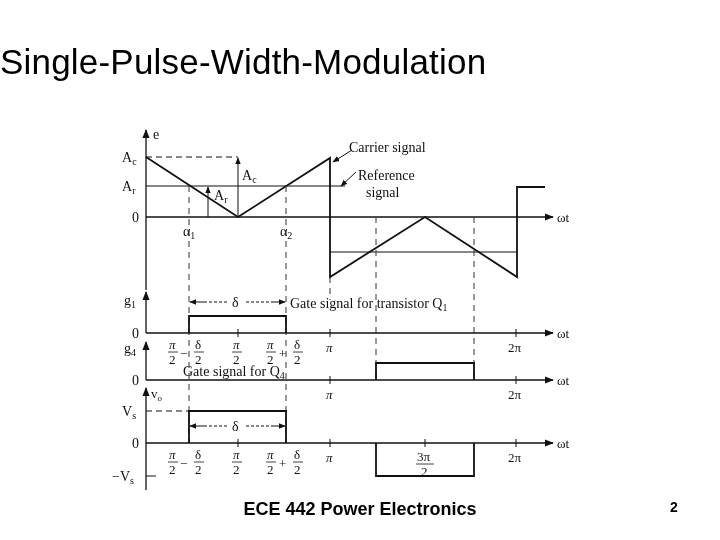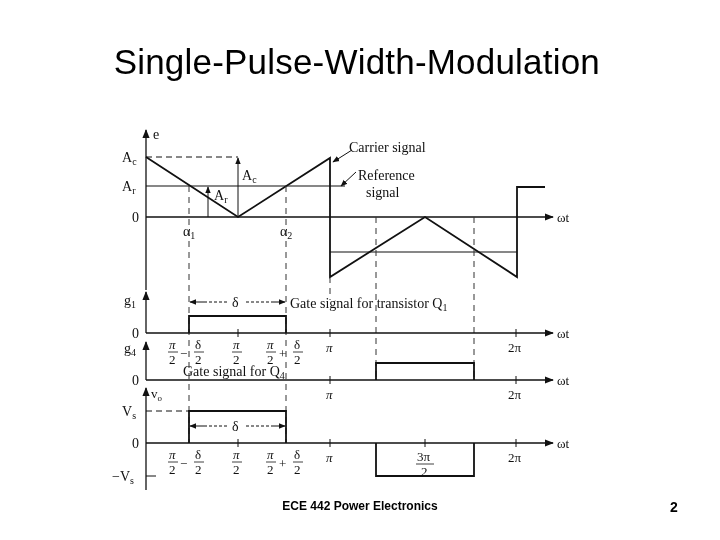--- a/index.html
+++ b/index.html
@@ -1,18 +1,18 @@
 <!DOCTYPE html>
 <html><head>
 <meta charset="utf-8">
 <style>
   html, body { margin:0; padding:0; background:#ffffff; }
   body { width:720px; height:540px; position:relative; overflow:hidden; font-family:"Liberation Sans", sans-serif; }
-  .title { position:absolute; left:0; top:42px; width:600px; text-align:right; font-size:35px; color:#000; font-family:"Liberation Sans", sans-serif; letter-spacing:0.2px; }
-  .footer { position:absolute; top:499px; left:0; width:720px; text-align:center; font-size:12px; font-weight:bold; color:#000; font-family:"Liberation Sans", sans-serif; }
+  .title { position:absolute; left:0; top:42px; width:600px; text-align:left; font-size:35px; color:#000; font-family:"Liberation Sans", sans-serif; letter-spacing:0.2px; }
+  .footer { position:absolute; top:499px; left:0; width:720px; text-align:center; font-size:18px; font-weight:bold; color:#000; font-family:"Liberation Sans", sans-serif; }
   .pagenum { position:absolute; top:499px; left:670px; font-size:14px; font-weight:bold; color:#000; font-family:"Liberation Sans", sans-serif; }
   svg { position:absolute; left:0; top:0; }
   svg text { font-family:"Liberation Serif", serif; fill:#111; }
 </style>
 </head>
 <body>
 
 <div class="title">Single-Pulse-Width-Modulation</div>
 
 <svg width="720" height="540" viewBox="0 0 720 540">

